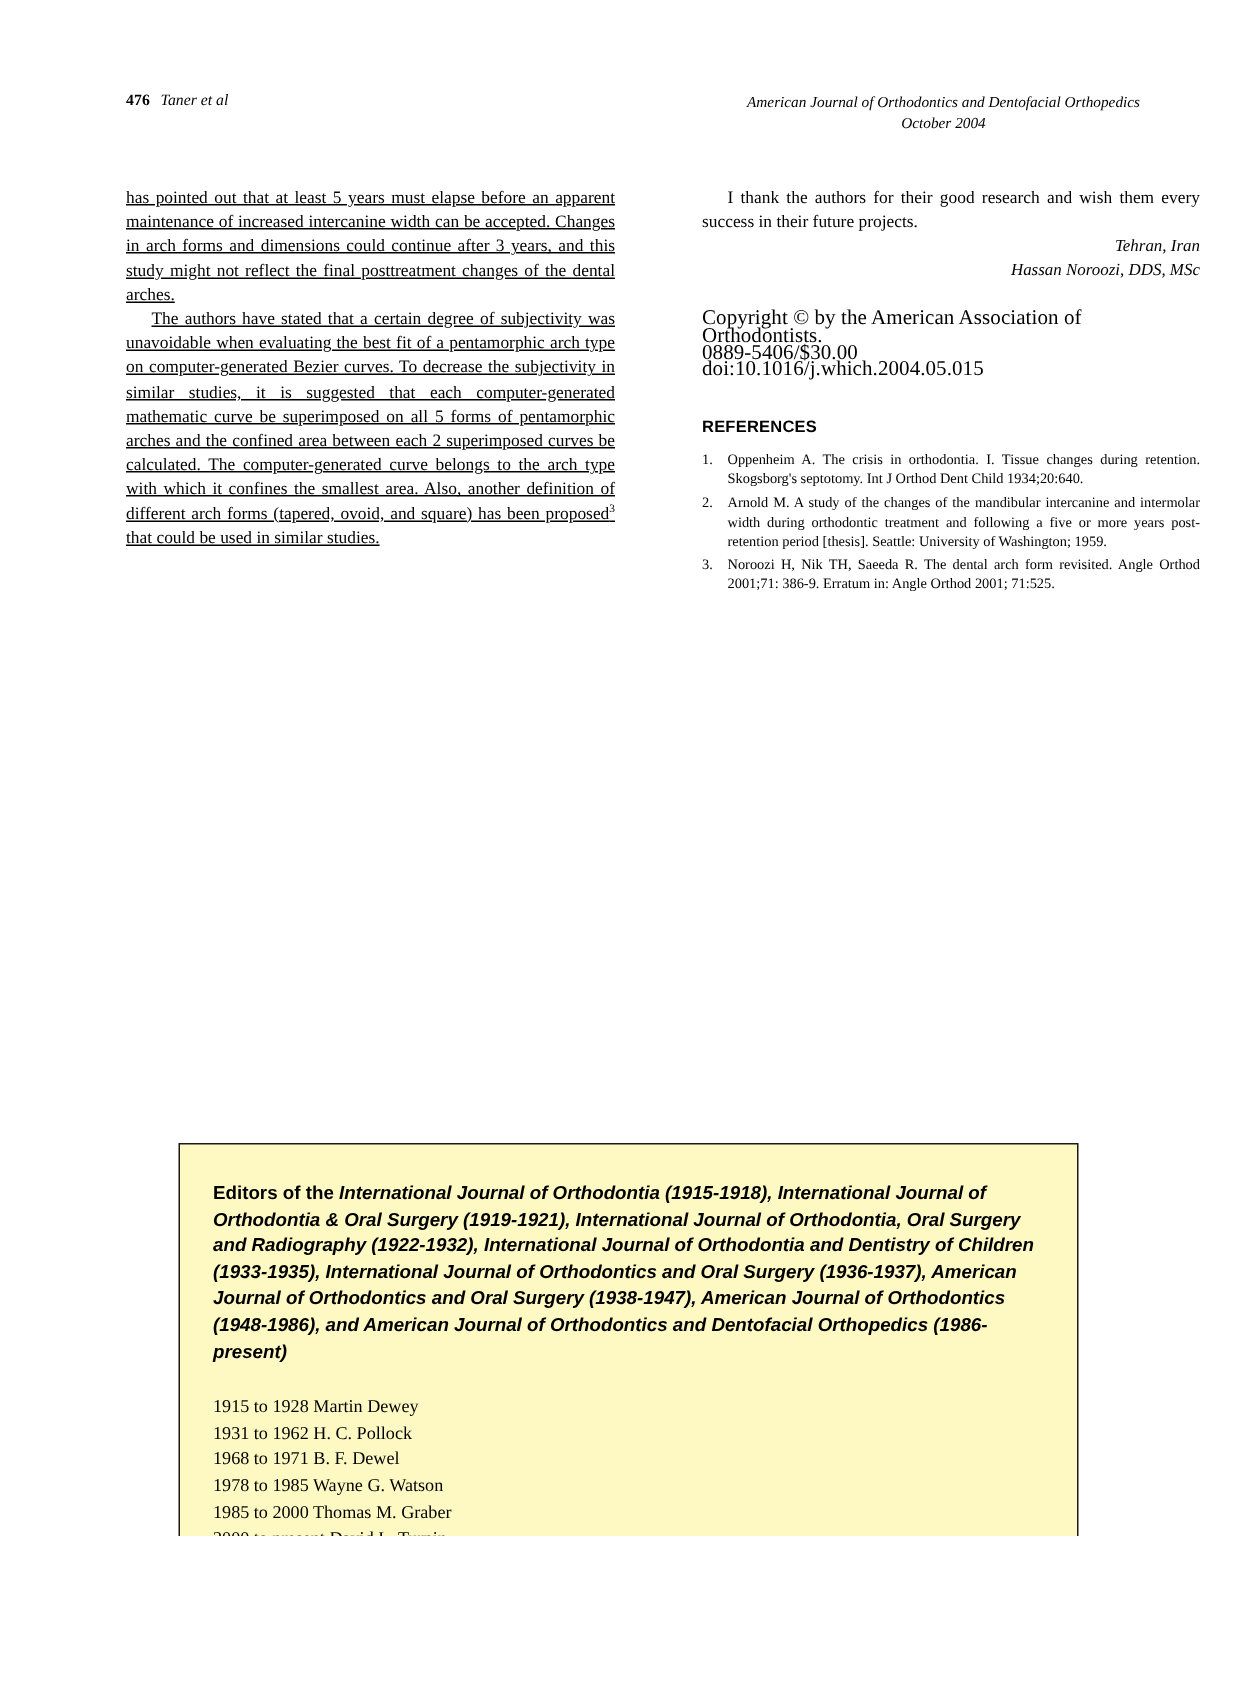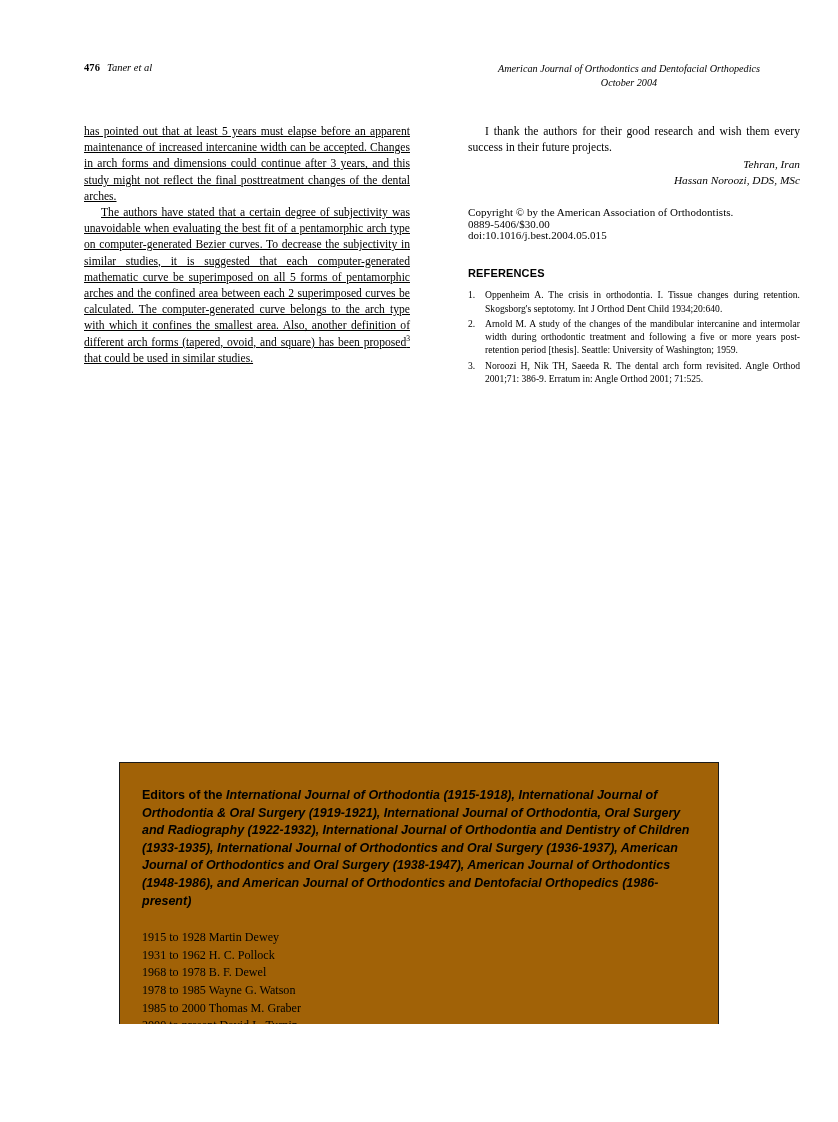--- a/index.html
+++ b/index.html
@@ -81,21 +81,21 @@
     margin-top: 1px;
     text-align: right;
     font-style: italic;
     font-size: 11.3px;
     line-height: 15.4px;
   }
 
   
   .copyright {
     margin-top: 19px;
-    font-size: 11px;
+    font-size: 14px;
     line-height: 11.4px;
     letter-spacing: 0.05px;
   }
 
   
   .refs-heading {
     margin-top: 26px;
     margin-bottom: 9px;
     font-family: "Liberation Sans", sans-serif;
     font-weight: bold;
@@ -129,21 +129,21 @@
 
   
   .editors-box {
     position: absolute;
     left: 119px;
     top: 762px;
     width: 600px;
     height: 284px;
     border: 1.4px solid #1a1a1a;
     box-sizing: border-box;
-    background: #a16207;
+    background: #fef9c3;
   }
   .editors-inner {
     padding: 24px 26px 0 22px;
   }
   .editors-title {
     font-family: "Liberation Sans", sans-serif;
     font-weight: bold;
     font-size: 12.5px;
     line-height: 17.6px;
     margin: 0;
@@ -184,40 +184,40 @@
     <p class="bodytext indent">I thank the authors for their good research and wish them every success in their future projects.</p>
 
     <div class="signature">
       <div>Tehran, Iran</div>
       <div>Hassan Noroozi, DDS, MSc</div>
     </div>
 
     <div class="copyright">
       <div>Copyright © by the American Association of Orthodontists.</div>
       <div>0889-5406/$30.00</div>
-      <div>doi:10.1016/j.best.2004.05.015</div>
+      <div>doi:10.1016/j.which.2004.05.015</div>
     </div>
 
     <div class="refs-heading">REFERENCES</div>
 
     <ol class="reflist">
       <li>Oppenheim A. The crisis in orthodontia. I. Tissue changes during retention. Skogsborg's septotomy. Int J Orthod Dent Child 1934;20:640.</li>
       <li>Arnold M. A study of the changes of the mandibular intercanine and intermolar width during orthodontic treatment and following a five or more years post-retention period [thesis]. Seattle: University of Washington; 1959.</li>
       <li>Noroozi H, Nik TH, Saeeda R. The dental arch form revisited. Angle Orthod 2001;71: 386-9. Erratum in: Angle Orthod 2001; 71:525.</li>
     </ol>
   </div>
 
   <div class="editors-box">
     <div class="editors-inner">
       <p class="editors-title"><span>Editors of the </span><span class="ital">International Journal of Orthodontia (1915-1918), International Journal of Orthodontia &amp; Oral Surgery (1919-1921), International Journal of Orthodontia, Oral Surgery and Radiography (1922-1932), International Journal of Orthodontia and Dentistry of Children (1933-1935), International Journal of Orthodontics and Oral Surgery (1936-1937), American Journal of Orthodontics and Oral Surgery (1938-1947), American Journal of Orthodontics (1948-1986), and American Journal of Orthodontics and Dentofacial Orthopedics (1986-present)</span></p>
 
       <ul class="editors-list">
         <li>1915 to 1928 Martin Dewey</li>
         <li>1931 to 1962 H. C. Pollock</li>
-        <li>1968 to 1978 B. F. Dewel</li>
+        <li>1968 to 1971 B. F. Dewel</li>
         <li>1978 to 1985 Wayne G. Watson</li>
         <li>1985 to 2000 Thomas M. Graber</li>
         <li>2000 to present David L. Turpin</li>
       </ul>
     </div>
   </div>
 
 </div>
 
 </body></html>

